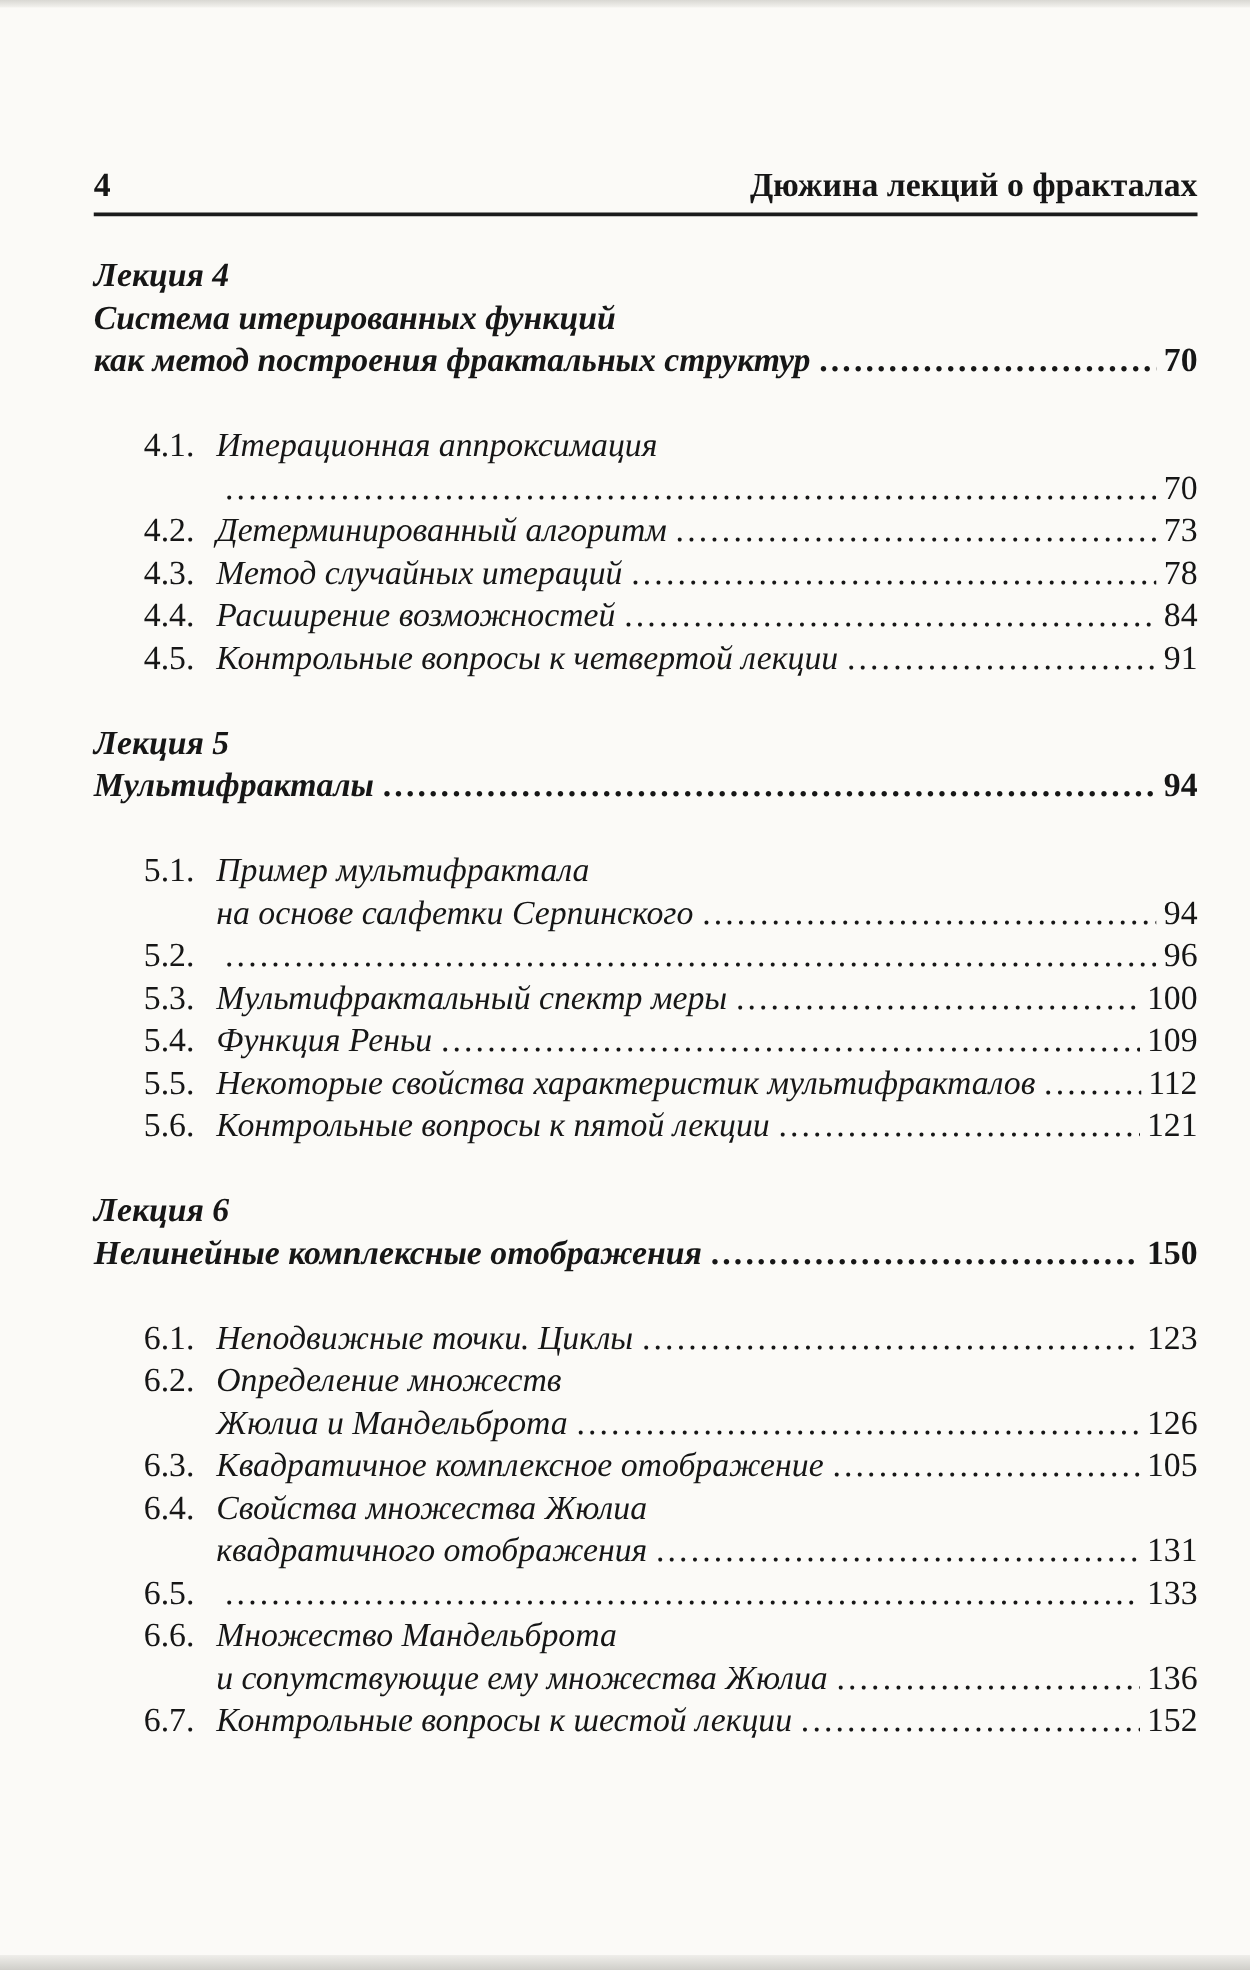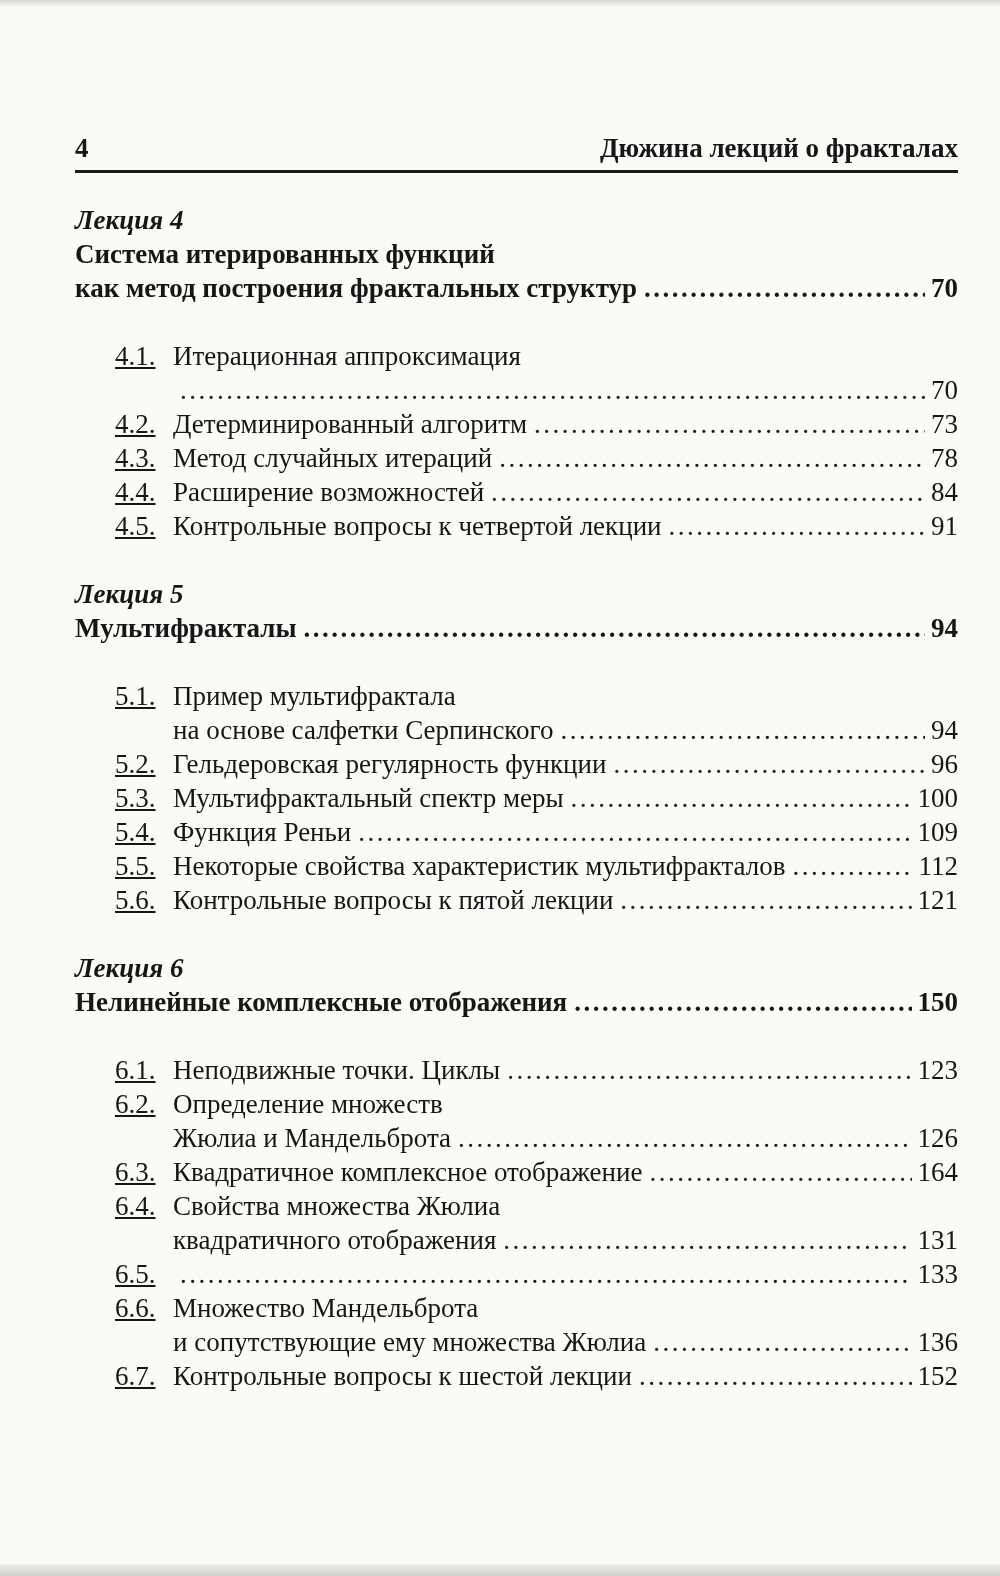--- a/index.html
+++ b/index.html
@@ -66,24 +66,23 @@
 
   .row.bold { font-weight: bold; }
 
   .toc-items { margin-top: 34px; }
 
   .toc-item .row { padding-left: 40px; }
 
   .num {
     flex: 0 0 58px;
     white-space: nowrap;
-    text-decoration: underline;
-  }
-
-  .text { white-space: nowrap; }
+  }
+
+  .text { white-space: nowrap; font-style: italic; }
 
   .leader {
     flex: 1 1 auto;
     min-width: 0;
     overflow: hidden;
     white-space: nowrap;
     margin: 0 6px 0 7px;
   }
   .leader::after {
     content: "........................................................................................................................................................................";
@@ -176,21 +175,20 @@
             <div class="row">
               <span class="num"></span>
               <span class="text">на основе салфетки Серпинского</span>
               <span class="leader"></span>
               <span class="pg">94</span>
             </div>
           </div>
           <div class="toc-item">
             <div class="row">
               <span class="num">5.2.</span>
-              <span class="text">Гельдеровская регулярность функции</span>
               <span class="leader"></span>
               <span class="pg">96</span>
             </div>
           </div>
           <div class="toc-item">
             <div class="row">
               <span class="num">5.3.</span>
               <span class="text">Мультифрактальный спектр меры</span>
               <span class="leader"></span>
               <span class="pg">100</span>
@@ -248,21 +246,21 @@
               <span class="text">Жюлиа и Мандельброта</span>
               <span class="leader"></span>
               <span class="pg">126</span>
             </div>
           </div>
           <div class="toc-item">
             <div class="row">
               <span class="num">6.3.</span>
               <span class="text">Квадратичное комплексное отображение</span>
               <span class="leader"></span>
-              <span class="pg">164</span>
+              <span class="pg">105</span>
             </div>
           </div>
           <div class="toc-item">
             <div class="row">
               <span class="num">6.4.</span>
               <span class="text">Свойства множества Жюлиа</span>
             </div>
             <div class="row">
               <span class="num"></span>
               <span class="text">квадратичного отображения</span>

